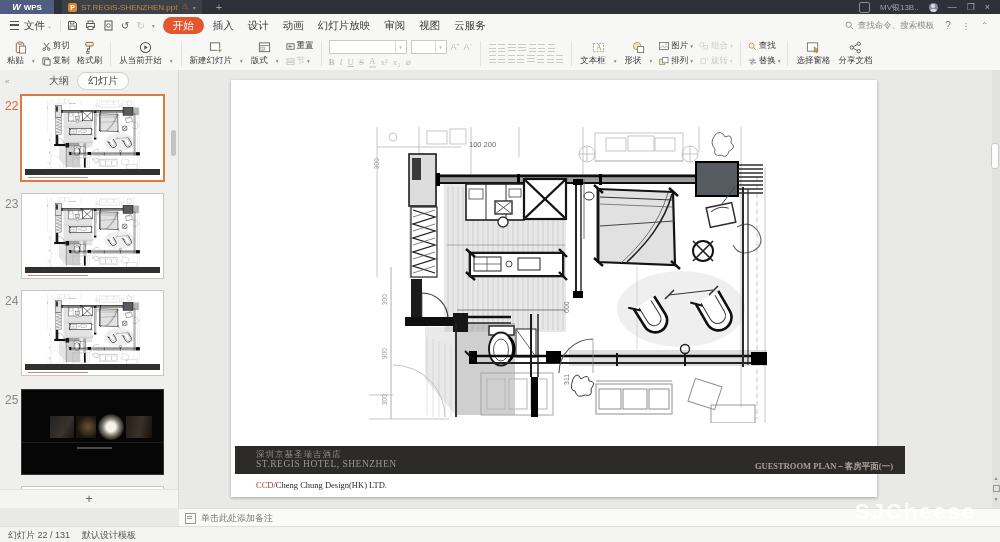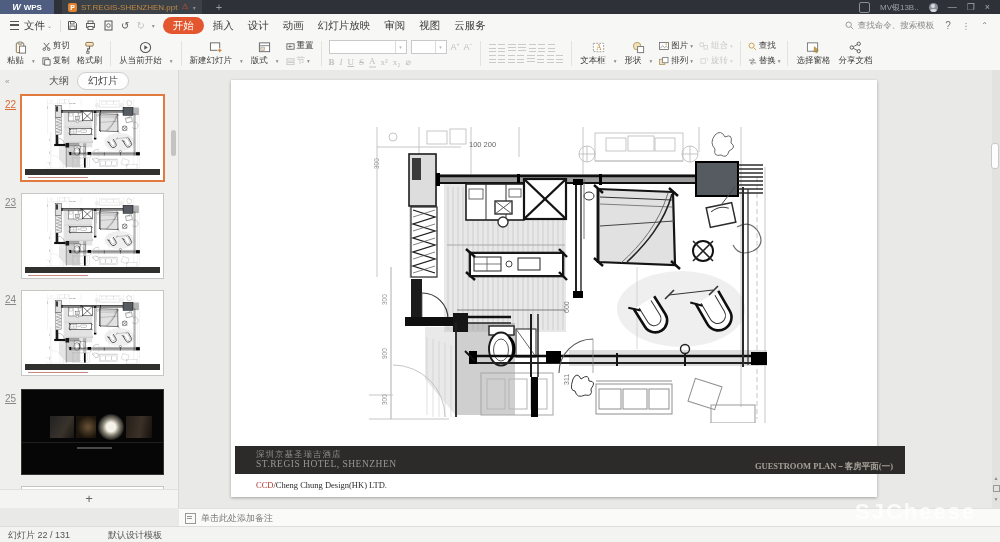--- a/index.html
+++ b/index.html
@@ -58,21 +58,21 @@
   
   .main{position:absolute;left:0;top:70px;width:1000px;height:438px;display:flex;}
   
   .sidebar{width:178px;background:#efefed;border-right:1px solid #d8d8d6;position:relative;}
   .panelhead{height:22px;display:flex;align-items:center;justify-content:center;gap:8px;font-size:10px;color:#555;position:relative;}
   .panelhead .coll{position:absolute;left:5px;color:#999;font-size:8px;}
   .pill{background:#fdfdfd;border:1px solid #cfcfcd;border-radius:9px;padding:1px 10px;color:#444;}
   .thumbwrap{position:absolute;left:0;top:22px;bottom:18px;width:100%;overflow:hidden;}
   .thumb{position:absolute;left:21px;width:141px;background:#fff;border:1px solid #c6c6c4;}
   .thumb.sel{border:2px solid #e2793f;left:20px;}
-  .tnum{position:absolute;left:-17px;top:3px;font-size:10px;color:#888;width:13px;text-align:left;text-decoration:underline;}
+  .tnum{position:absolute;left:-17px;top:3px;font-size:12px;color:#888;width:13px;text-align:center;}
   .thumb.sel .tnum{color:#d96a32;}
   .sscroll{position:absolute;right:2px;top:60px;width:5px;height:26px;background:#c3c3c1;border-radius:3px;}
   .addbar{position:absolute;left:0;bottom:0;width:100%;height:18px;background:#f4f4f2;border-top:1px solid #e0e0de;text-align:center;color:#666;font-size:13px;line-height:17px;}
   
   .canvas{flex:1;position:relative;background:#e9e9e8;}
   .slide{position:absolute;left:52px;top:10px;width:646px;height:417px;background:#fff;box-shadow:0 1px 3px rgba(0,0,0,0.3);}
   .band{position:absolute;left:4px;top:366px;width:670px;height:28px;background:#2d2b2a;}
   .band .cn{position:absolute;left:21px;top:2.5px;font-size:8.5px;color:#8f8d8b;font-family:"Liberation Serif",serif;letter-spacing:1px;}
   .band .en{position:absolute;left:21px;top:13px;font-size:9.5px;color:#999795;font-family:"Liberation Serif",serif;letter-spacing:0.5px;}
   .band .plantitle{position:absolute;right:12px;top:15px;font-size:8.5px;color:#a5a097;font-family:"Liberation Serif",serif;font-weight:bold;}
@@ -82,21 +82,21 @@
   .vthumb{position:absolute;right:1px;top:73px;width:6px;height:24px;background:#fdfdfd;border:1px solid #c9c9c9;border-radius:3px;}
   .vbtns{position:absolute;right:0;bottom:6px;width:8px;display:flex;flex-direction:column;gap:4px;align-items:center;color:#888;font-size:5px;}
   .watermark{position:absolute;left:855px;top:499px;font-size:22px;font-weight:bold;color:rgba(255,255,255,0.8);letter-spacing:2px;z-index:5;}
   
   .notes{position:absolute;left:179px;top:508px;width:821px;height:18px;background:#fafaf8;border-top:1px solid #e0e0de;display:flex;align-items:center;gap:5px;padding-left:6px;font-size:9px;color:#777;}
   .notes .nicon{width:9px;height:9px;border:1px solid #999;position:relative;}
   .notes .nicon:before{content:"";position:absolute;left:1px;top:2px;width:5px;height:1px;background:#999;box-shadow:0 2px 0 #999;}
   
   .status{position:absolute;left:0;top:526px;width:1000px;height:16px;background:#f3f3f1;border-top:1px solid #dddddb;display:flex;align-items:center;font-size:9px;color:#555;}
   .status .left1{margin-left:8px;}
-  .status .left2{margin-left:38px;text-align:center;}
+  .status .left2{margin-left:12px;text-align:center;}
   .status-right{margin-left:auto;display:flex;align-items:center;gap:8px;padding-right:10px;margin-top:40px;}
   .vicon{width:11px;height:9px;border:1px solid #8a8a8a;}
   .vicon.cur{outline:1px solid #aaa;outline-offset:1px;background:#fff;}
   .playbtn{width:15px;height:11px;background:#e4572e;border-radius:2px;position:relative;}
   .playbtn:before{content:"";position:absolute;left:5.5px;top:3px;border-left:5px solid #fff;border-top:2.8px solid transparent;border-bottom:2.8px solid transparent;}
   .zslider{width:52px;height:1px;background:#b5b5b5;position:relative;}
   .zslider .knob{position:absolute;left:24px;top:-3.5px;width:8px;height:8px;border-radius:50%;background:#fcfcfc;border:1px solid #999;}
   .icn{display:block;}
   .zoomsign{font-size:11px;color:#777;}
 </style>

